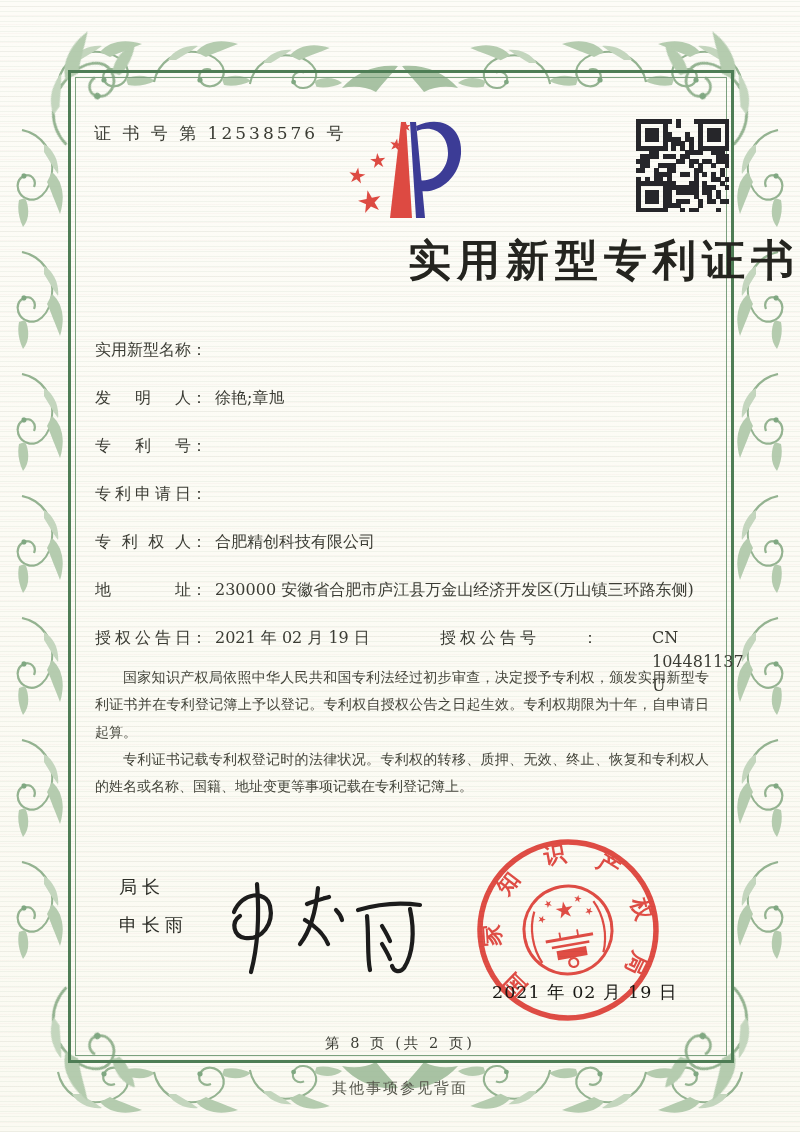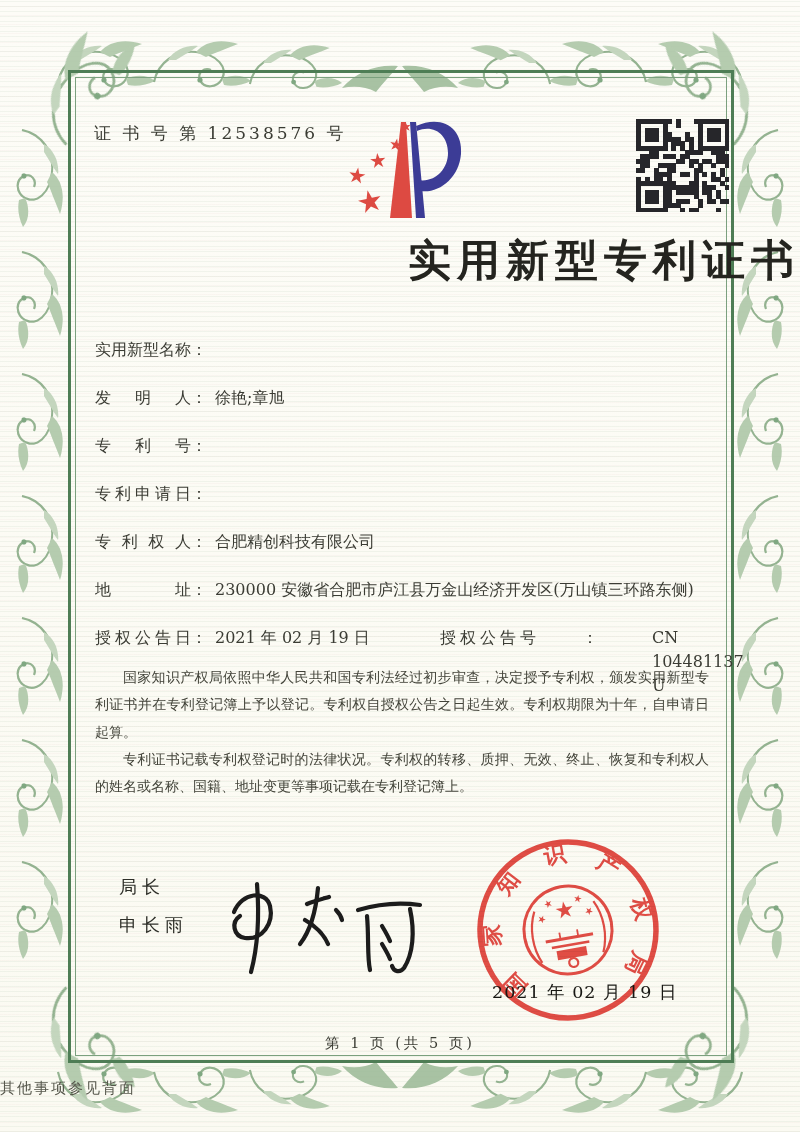--- a/index.html
+++ b/index.html
@@ -31,21 +31,21 @@
   .grant-right{display:flex;flex:1;gap:46px;}
   .paras{position:absolute;left:95px;top:664px;width:614px;z-index:2;font-size:14px;line-height:1.95;
     color:#43443a;text-align:justify;}
   .paras p{margin:0;text-indent:2em;}
   .signer{position:absolute;left:95px;top:868px;z-index:2;font-size:18px;letter-spacing:5px;color:#2d2e28;line-height:38px;margin-left:24px;}
   .signature{position:absolute;left:212px;top:880px;z-index:2;}
   .seal{position:absolute;left:472px;top:834px;z-index:2;mix-blend-mode:multiply;}
   .seal-date{position:absolute;left:492px;top:980px;z-index:3;font-size:17.5px;letter-spacing:1px;color:#171713;}
   .page-num{position:absolute;left:0;right:0;top:1034px;text-align:center;font-size:14.5px;
     letter-spacing:3px;color:#3c3d35;z-index:2;}
-  .back-note{position:absolute;left:0;right:0;top:1079px;font-size:15px;
+  .back-note{position:absolute;left:0;right:0;top:1079px;text-align:center;font-size:15px;
     letter-spacing:2px;color:#56574c;z-index:2;}
 </style>
 </head>
 <body>
 
 <div class="page">
 
   <svg class="ornaments" width="800" height="1132" viewBox="0 0 800 1132" aria-hidden="true">
     <defs>
       <g id="mo">
@@ -465,16 +465,16 @@
         <path d="M-9,1 L-9,7 M9,1 L9,7" fill="none" stroke-width="1.8"></path>
         <path d="M-31,28 C-38,12 -38,-8 -30,-24" fill="none" stroke-width="2.2"></path>
         <path d="M31,28 C38,12 38,-8 30,-24" fill="none" stroke-width="2.2"></path>
         <circle cy="33" r="4.5" fill="none" stroke-width="2.2"></circle>
       </g>
     </g>
   </svg>
 
   <div class="seal-date">2021 年 02 月 19 日</div>
 
-  <div class="page-num">第 1 页 (共 5 页)</div>
+  <div class="page-num">第 8 页 (共 2 页)</div>
   <div class="back-note">其他事项参见背面</div>
 
 </div>
 
 </body></html>

